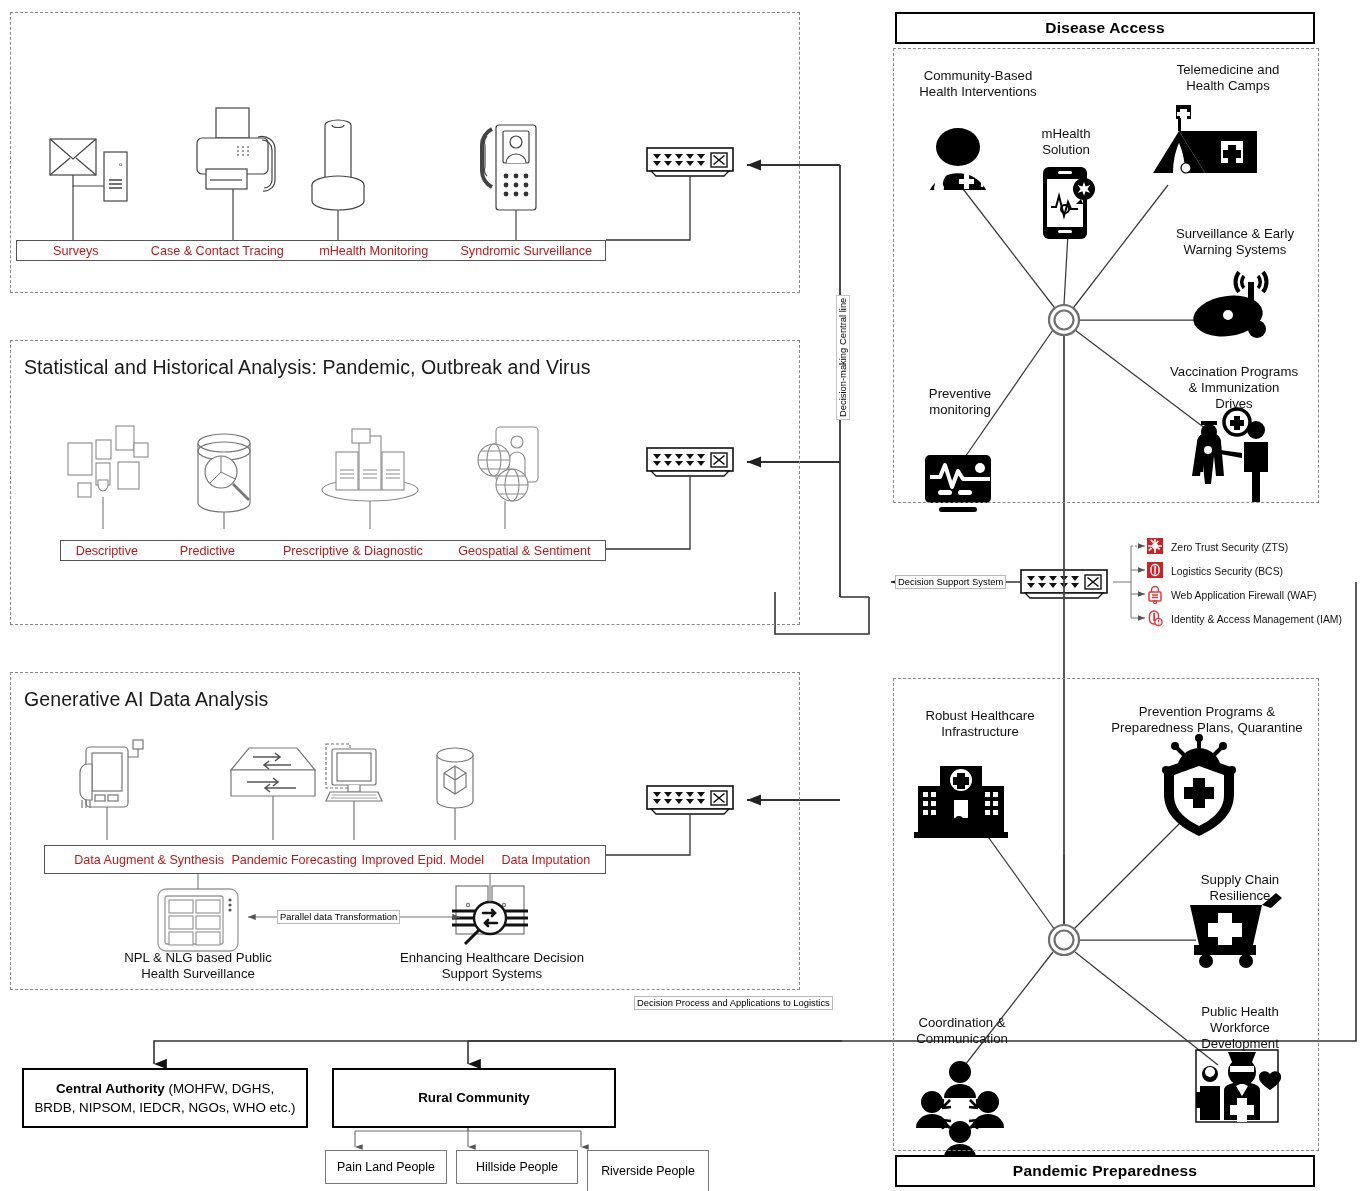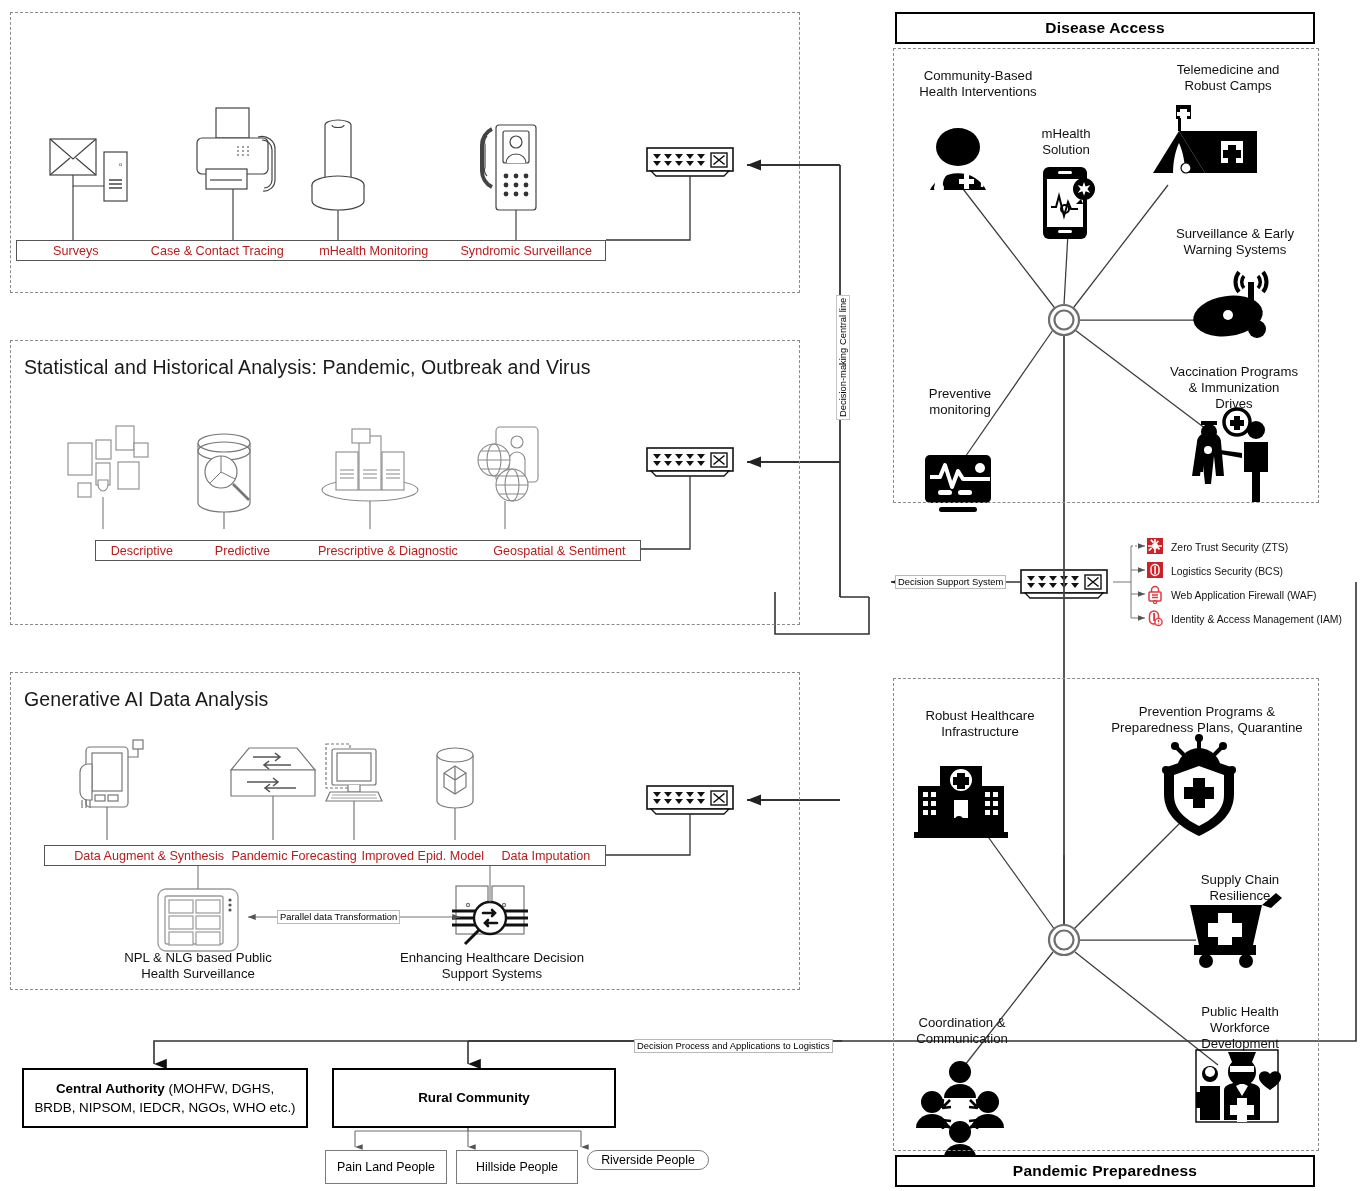--- a/index.html
+++ b/index.html
@@ -628,46 +628,46 @@
   <div class="hdrbox" style="left:895px;top:12px;width:420px;height:32px;">Disease Access</div>
   <div class="hdrbox" style="left:895px;top:1155px;width:420px;height:32px;">Pandemic Preparedness</div>
 
   <div class="catbar" style="left:16px;top:240px;width:590px;height:21px;">
     <span style="width:118px">Surveys</span>
     <span style="width:166px">Case &amp; Contact Tracing</span>
     <span style="width:148px">mHealth Monitoring</span>
     <span style="width:158px">Syndromic Surveillance</span>
   </div>
 
-  <div class="catbar" style="left:60px;top:540px;width:546px;height:21px;margin-left:35px;">
+  <div class="catbar" style="left:60px;top:540px;width:546px;height:21px;">
     <span style="width:92px">Descriptive</span>
     <span style="width:110px">Predictive</span>
     <span style="width:182px">Prescriptive &amp; Diagnostic</span>
     <span style="width:162px">Geospatial &amp; Sentiment</span>
   </div>
 
-  <div class="catbar" style="left:44px;top:845px;width:562px;height:21px;padding-left:24px;">
+  <div class="catbar" style="left:44px;top:845px;width:562px;height:29px;padding-left:24px;">
     <span style="width:168px">Data Augment &amp; Synthesis</span>
     <span style="width:136px">Pandemic Forecasting</span>
     <span style="width:134px">Improved Epid. Model</span>
     <span style="width:124px">Data Imputation</span>
   </div>
 
   <div class="cap" style="left:118px;top:950px;width:160px;">NPL &amp; NLG based Public
 Health Surveillance</div>
   <div class="cap" style="left:392px;top:950px;width:200px;">Enhancing Healthcare Decision
 Support Systems</div>
   <div class="linelbl" style="left:277px;top:910px;">Parallel data Transformation</div>
 
   <div class="cap" style="left:898px;top:68px;width:160px;">Community-Based
 Health Interventions</div>
   <div class="cap" style="left:1018px;top:126px;width:96px;">mHealth
 Solution</div>
   <div class="cap" style="left:1148px;top:62px;width:160px;">Telemedicine and
-Robust Camps</div>
+Health Camps</div>
   <div class="cap" style="left:1160px;top:226px;width:150px;">Surveillance &amp; Early
 Warning Systems</div>
   <div class="cap" style="left:1154px;top:364px;width:160px;">Vaccination Programs
 &amp; Immunization
 Drives</div>
   <div class="cap" style="left:912px;top:386px;width:96px;">Preventive
 monitoring</div>
 
   <div class="cap" style="left:905px;top:708px;width:150px;">Robust Healthcare
 Infrastructure</div>
@@ -676,21 +676,21 @@
   <div class="cap" style="left:1182px;top:872px;width:116px;">Supply Chain
 Resilience</div>
   <div class="cap" style="left:1186px;top:1004px;width:108px;">Public Health
 Workforce
 Development</div>
   <div class="cap" style="left:906px;top:1015px;width:112px;">Coordination &amp;
 Communication</div>
 
   <div class="linelbl vert" style="left:836px;top:420px;">Decision-making Central line</div>
   <div class="linelbl" style="left:895px;top:575px;">Decision Support System</div>
-  <div class="linelbl" style="left:634px;top:1039px;">Decision Process and Applications to Logistics</div>
+  <div class="linelbl" style="left:634px;top:996px;">Decision Process and Applications to Logistics</div>
 
   <div class="seclist" style="left:1147px;top:530px;width:221px;height:110px;">
     <div class="secrow" style="left:24px;top:8px;">
       <span class="lbl">Zero Trust Security (ZTS)</span>
     </div>
     <div class="secrow" style="left:24px;top:32px;">
       <span class="lbl">Logistics Security (BCS)</span>
     </div>
     <div class="secrow" style="left:24px;top:56px;">
       <span class="lbl">Web Application Firewall (WAF)</span>
@@ -703,15 +703,15 @@
   <div class="orgbox" style="left:22px;top:1068px;width:286px;height:60px;">
     <div>
       <b>Central Authority</b><span style="white-space:pre-line"> (MOHFW, DGHS,
 BRDB, NIPSOM, IEDCR, NGOs, WHO etc.)</span>
     </div>
   </div>
   <div class="orgbox" style="left:332px;top:1068px;width:284px;height:60px;font-weight:bold;">Rural Community</div>
 
   <div class="leafbox" style="left:293px;top:1150px;width:122px;height:34px;">Pain Land People</div>
   <div class="leafbox" style="left:424px;top:1150px;width:122px;height:34px;">Hillside  People</div>
-  <div class="leafbox" style="left:555px;top:1150px;width:122px;height:20px;border-radius:12px;">Riverside  People</div>
+  <div class="leafbox" style="left:555px;top:1150px;width:122px;height:42px;">Riverside  People</div>
 
 </div>
 
 </body></html>

